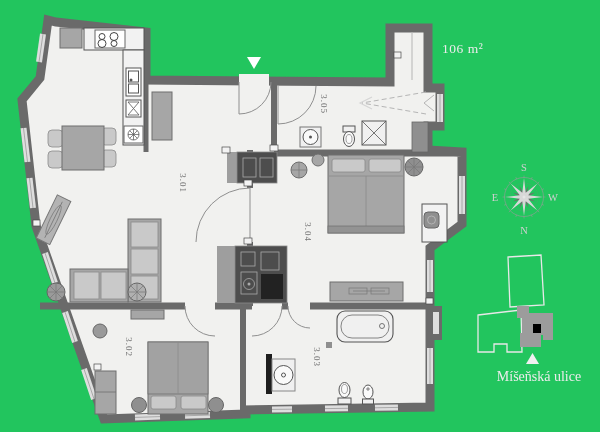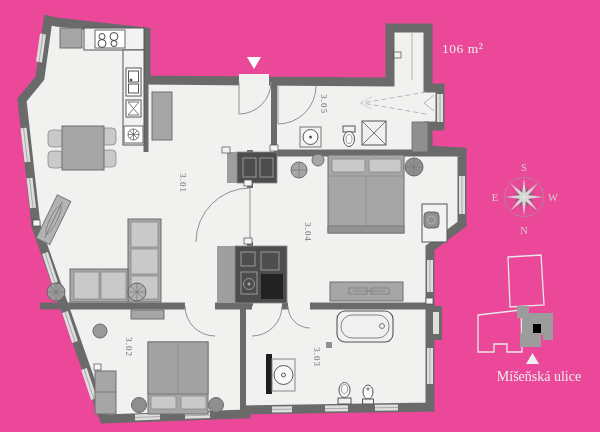--- a/index.html
+++ b/index.html
@@ -1,16 +1,16 @@
 <!DOCTYPE html>
 <html><head>
 <meta charset="utf-8">
 <style>
   html,body{margin:0;padding:0;background:#000;}
-  .stage{position:relative;width:600px;height:432px;background:#ec4899;overflow:hidden;
+  .stage{position:relative;width:600px;height:432px;background:#22c55e;overflow:hidden;
          font-family:"Liberation Serif", serif;}
   .stage svg{position:absolute;left:0;top:0;}
   text{font-family:"Liberation Serif", serif;}
   .room-label{fill:#757575;font-size:9px;letter-spacing:1px;}
   .compass-letter{fill:#d0d0d0;font-size:10.5px;}
   .area-label-text{fill:#ececec;font-size:13.5px;letter-spacing:.5px;}
   .street-label-text{fill:#ececec;font-size:14px;}
   .wall{stroke:#6a6a6a;fill:none;}
   .win{stroke:#dedede;stroke-width:6;stroke-linecap:butt;}
   .winline{stroke:#9a9a9a;stroke-width:.8;}

